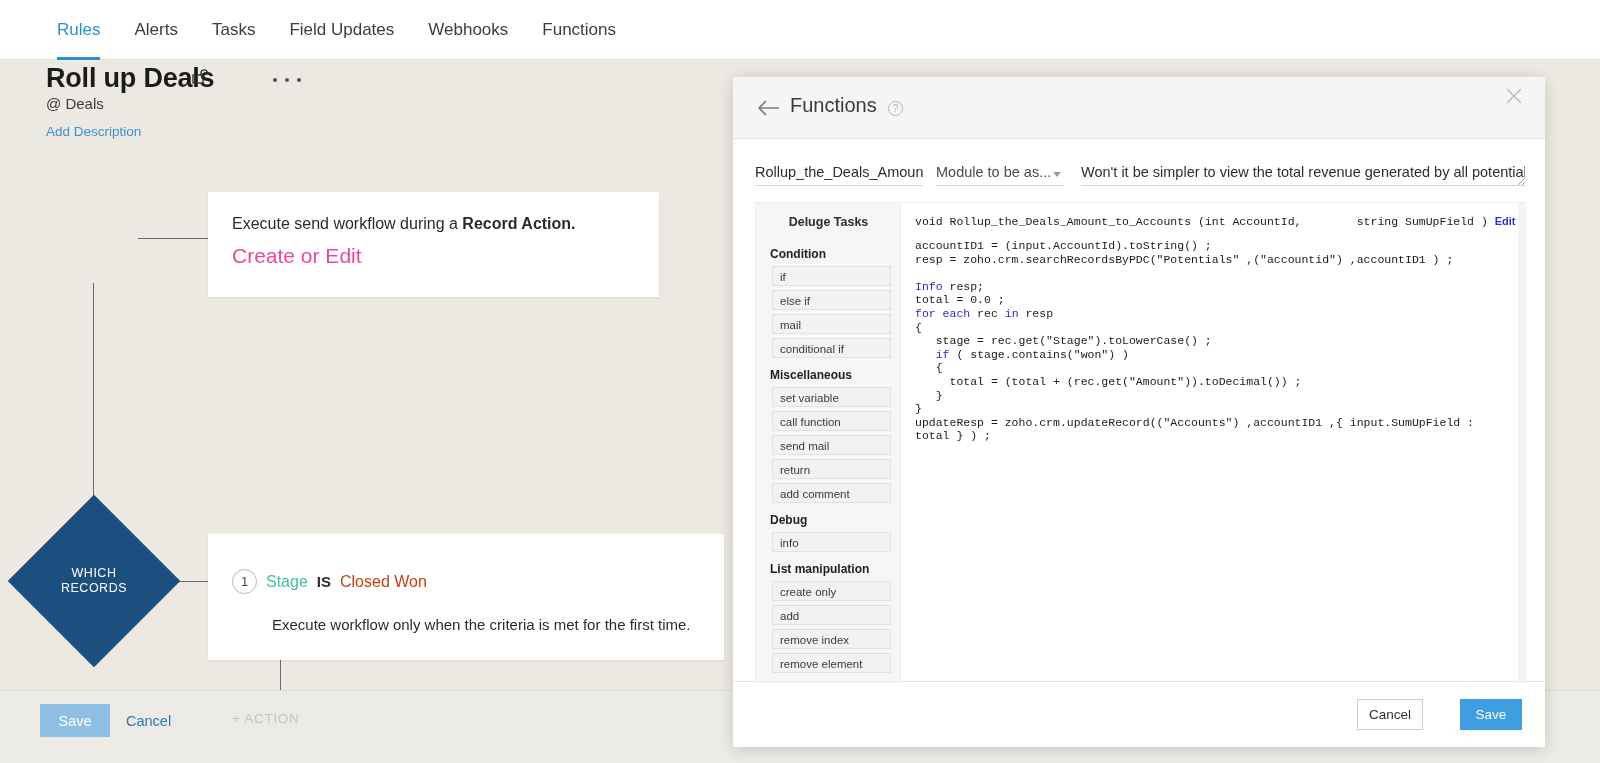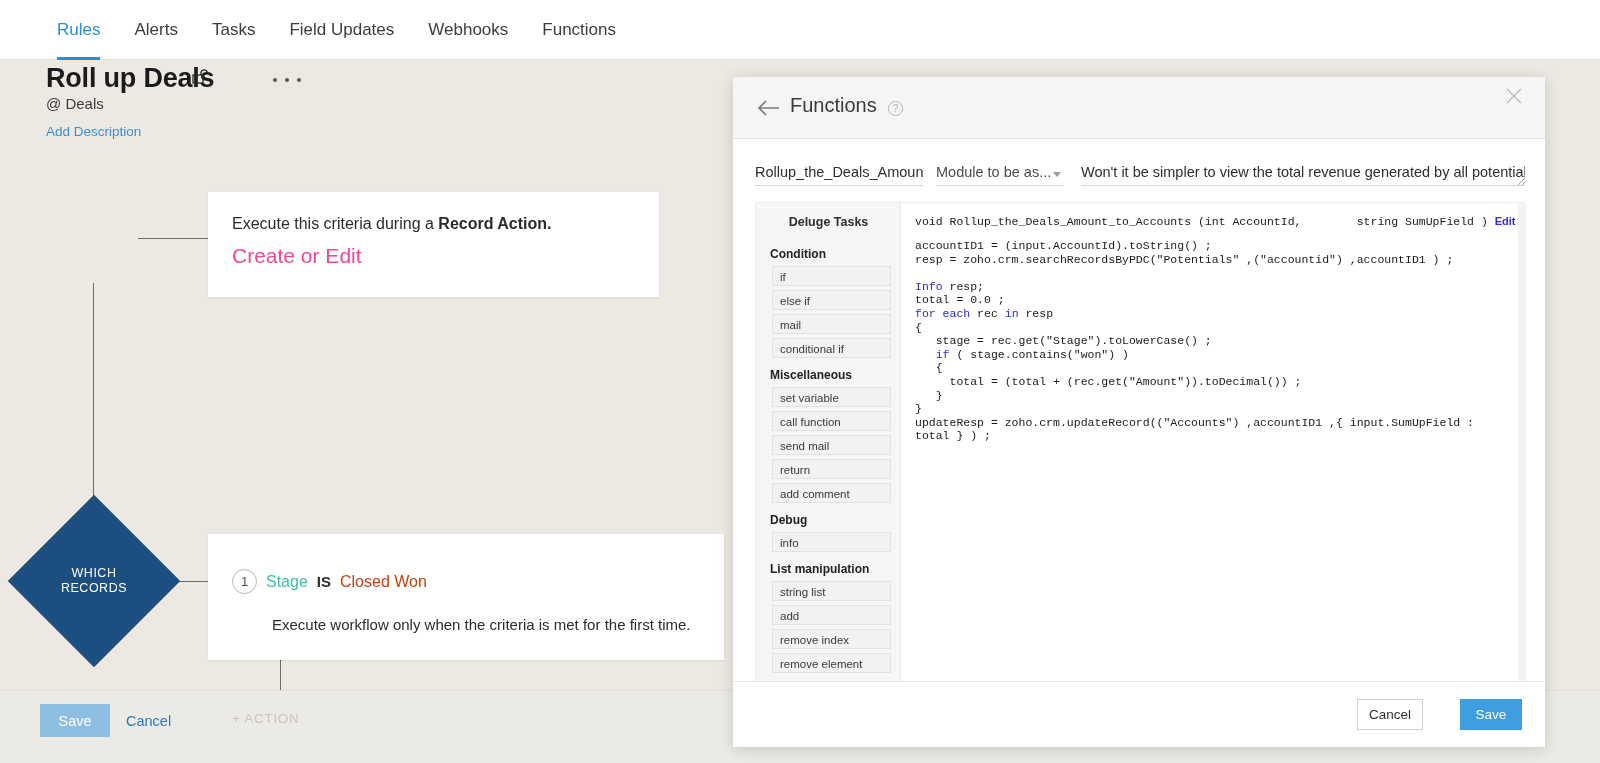--- a/index.html
+++ b/index.html
@@ -265,21 +265,21 @@
     <div class="conn conn-instant-right"></div>
 
 
     <div class="node-which"></div>
     <div class="node-which-label">
       <span>WHICH</span>
       <span>RECORDS</span>
     </div>
 
     <div class="card card-when">
-      <div class="when-line1"><span>Execute this criteria during a </span><b>Record Action.</b></div>
+      <div class="when-line1"><span>Execute send workflow during a </span><b>Record Action.</b></div>
       <div class="when-line2">Create or Edit</div>
     </div>
 
     <div class="card card-which">
       <div class="crit-row">
         <span class="crit-num">1</span>
         <span class="crit-field">Stage</span>
         <span class="crit-op">IS</span>
         <span class="crit-val">Closed Won</span>
       </div>
@@ -352,21 +352,21 @@
           <div class="task-item">set variable</div>
           <div class="task-item">call function</div>
           <div class="task-item">send mail</div>
           <div class="task-item">return</div>
           <div class="task-item">add comment</div>
 
           <div class="task-group">Debug</div>
           <div class="task-item">info</div>
 
           <div class="task-group">List manipulation</div>
-          <div class="task-item">string list</div>
+          <div class="task-item">create only</div>
           <div class="task-item">add</div>
           <div class="task-item">remove index</div>
           <div class="task-item">remove element</div>
         </div>
       </div>
 
       <div class="code-panel">
         <div class="code-sig"><span class="argname">void Rollup_the_Deals_Amount_to_Accounts (int AccountId,        string SumUpField ) </span><span class="edit-args">Edit Arguments</span></div>
         <div class="code-body">accountID1 = (input.AccountId).toString() ;
 resp = zoho.crm.searchRecordsByPDC("Potentials" ,("accountid") ,accountID1 ) ;

